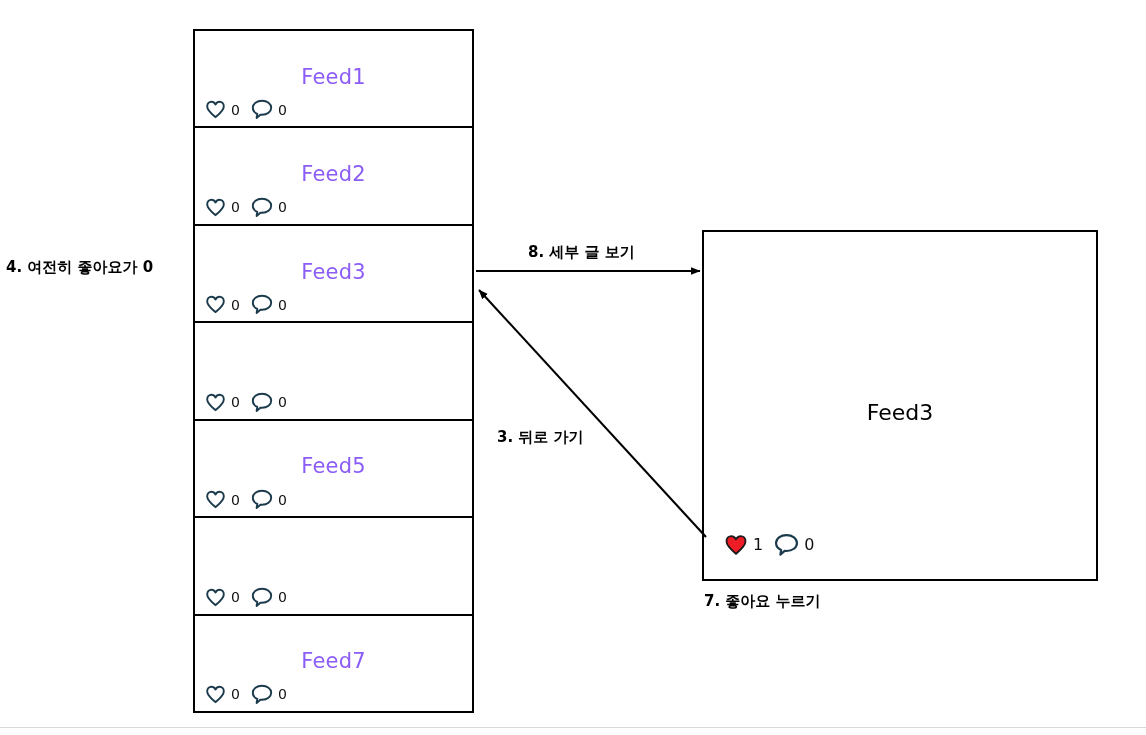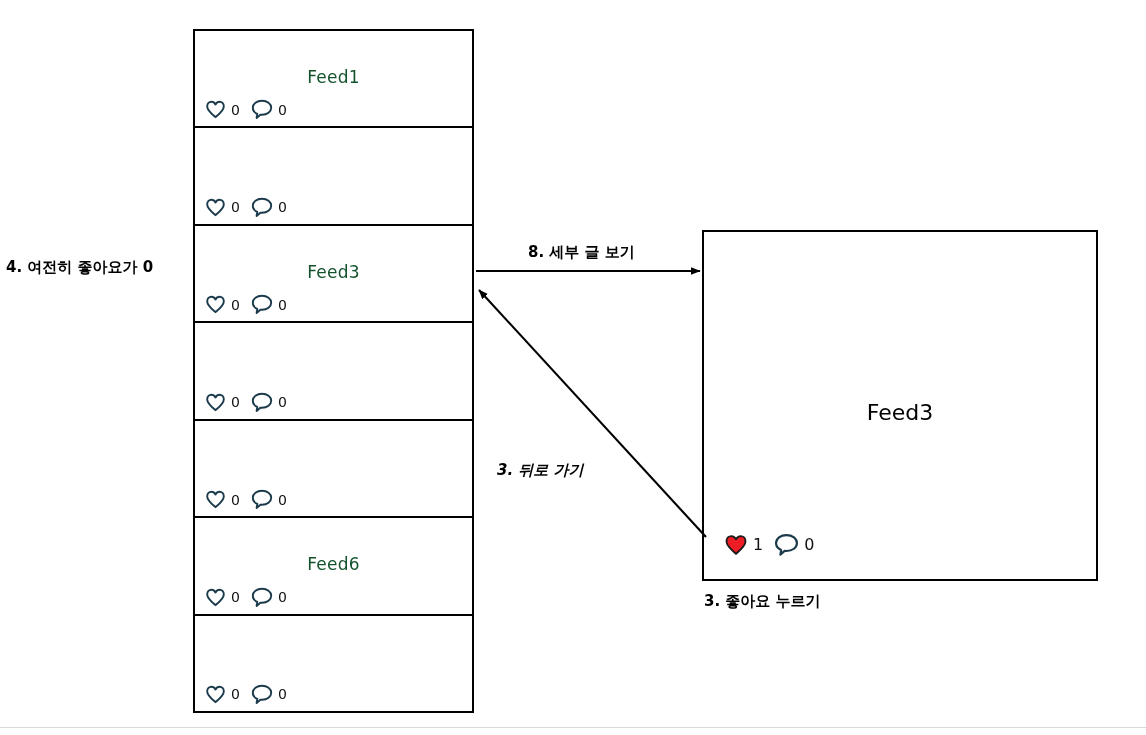--- a/index.html
+++ b/index.html
@@ -45,22 +45,22 @@
   .feed-card:last-child {
     border-bottom: none;
   }
   .feed-title {
     position: absolute;
     left: 0;
     right: 0;
     top: 50%;
     transform: translateY(-60%);
     text-align: center;
-    font-size: 17px;
-    color: #14532d;
+    font-size: 21px;
+    color: #8b5cf6;
     font-weight: 400;
     letter-spacing: 0.2px;
     box-sizing: border-box;
   }
   .meta-row {
     position: absolute;
     left: 10px;
     bottom: 6px;
     display: flex;
     align-items: center;
@@ -111,21 +111,21 @@
   
   .annotation {
     position: absolute;
     font-size: 15px;
     font-weight: 700;
     color: #000000;
     white-space: nowrap;
   }
   .ann-step4 { left: 6px;   top: 258px; }
   .ann-step1 { left: 528px; top: 243px; }
-  .ann-step3 { left: 497px; top: 461px; font-style: italic; }
+  .ann-step3 { left: 497px; top: 428px; }
   .ann-step2 { left: 704px; top: 592px; }
 
   
   #arrows {
     position: absolute;
     left: 0;
     top: 0;
     width: 1146px;
     height: 735px;
     pointer-events: none;
@@ -160,20 +160,21 @@
         <span>
           <svg class="icon-svg" width="22" height="21" viewBox="0 0 22 21" aria-hidden="true">
             <path d="M11 1.8 C 5.8 1.8, 1.8 4.8, 1.8 8.8 C 1.8 11.4, 3.6 13.7, 6.3 14.9 L 5.6 19.0 L 9.4 15.7 C 9.9 15.76, 10.4 15.8, 11 15.8 C 16.2 15.8, 20.2 12.8, 20.2 8.8 C 20.2 4.8, 16.2 1.8, 11 1.8 Z" fill="none" stroke="#1b3a4b" stroke-width="1.9" stroke-linejoin="round"></path>
           </svg>
         </span>
         <span class="meta-count">0</span>
       </div>
     </div>
 
     <div class="feed-card">
+      <div class="feed-title">Feed2</div>
       <div class="meta-row">
         <span>
           <svg class="icon-svg" width="21" height="19" viewBox="0 0 21 19" aria-hidden="true">
             <path d="M10.5 17.2 C 9.2 15.9, 2.2 10.6, 2.2 6.4 C 2.2 3.4, 4.2 1.7, 6.4 1.7 C 8.2 1.7, 9.7 2.9, 10.5 4.5 C 11.3 2.9, 12.8 1.7, 14.6 1.7 C 16.8 1.7, 18.8 3.4, 18.8 6.4 C 18.8 10.6, 11.8 15.9, 10.5 17.2 Z" fill="none" stroke="#1b3a4b" stroke-width="1.9" stroke-linejoin="round"></path>
           </svg>
         </span>
         <span class="meta-count">0</span>
         <span>
           <svg class="icon-svg" width="22" height="21" viewBox="0 0 22 21" aria-hidden="true">
             <path d="M11 1.8 C 5.8 1.8, 1.8 4.8, 1.8 8.8 C 1.8 11.4, 3.6 13.7, 6.3 14.9 L 5.6 19.0 L 9.4 15.7 C 9.9 15.76, 10.4 15.8, 11 15.8 C 16.2 15.8, 20.2 12.8, 20.2 8.8 C 20.2 4.8, 16.2 1.8, 11 1.8 Z" fill="none" stroke="#1b3a4b" stroke-width="1.9" stroke-linejoin="round"></path>
@@ -212,55 +213,56 @@
         <span>
           <svg class="icon-svg" width="22" height="21" viewBox="0 0 22 21" aria-hidden="true">
             <path d="M11 1.8 C 5.8 1.8, 1.8 4.8, 1.8 8.8 C 1.8 11.4, 3.6 13.7, 6.3 14.9 L 5.6 19.0 L 9.4 15.7 C 9.9 15.76, 10.4 15.8, 11 15.8 C 16.2 15.8, 20.2 12.8, 20.2 8.8 C 20.2 4.8, 16.2 1.8, 11 1.8 Z" fill="none" stroke="#1b3a4b" stroke-width="1.9" stroke-linejoin="round"></path>
           </svg>
         </span>
         <span class="meta-count">0</span>
       </div>
     </div>
 
     <div class="feed-card">
-      <div class="meta-row">
-        <span>
-          <svg class="icon-svg" width="21" height="19" viewBox="0 0 21 19" aria-hidden="true">
-            <path d="M10.5 17.2 C 9.2 15.9, 2.2 10.6, 2.2 6.4 C 2.2 3.4, 4.2 1.7, 6.4 1.7 C 8.2 1.7, 9.7 2.9, 10.5 4.5 C 11.3 2.9, 12.8 1.7, 14.6 1.7 C 16.8 1.7, 18.8 3.4, 18.8 6.4 C 18.8 10.6, 11.8 15.9, 10.5 17.2 Z" fill="none" stroke="#1b3a4b" stroke-width="1.9" stroke-linejoin="round"></path>
-          </svg>
-        </span>
-        <span class="meta-count">0</span>
-        <span>
-          <svg class="icon-svg" width="22" height="21" viewBox="0 0 22 21" aria-hidden="true">
-            <path d="M11 1.8 C 5.8 1.8, 1.8 4.8, 1.8 8.8 C 1.8 11.4, 3.6 13.7, 6.3 14.9 L 5.6 19.0 L 9.4 15.7 C 9.9 15.76, 10.4 15.8, 11 15.8 C 16.2 15.8, 20.2 12.8, 20.2 8.8 C 20.2 4.8, 16.2 1.8, 11 1.8 Z" fill="none" stroke="#1b3a4b" stroke-width="1.9" stroke-linejoin="round"></path>
-          </svg>
-        </span>
-        <span class="meta-count">0</span>
-      </div>
-    </div>
-
-    <div class="feed-card">
-      <div class="feed-title">Feed6</div>
-      <div class="meta-row">
-        <span>
-          <svg class="icon-svg" width="21" height="19" viewBox="0 0 21 19" aria-hidden="true">
-            <path d="M10.5 17.2 C 9.2 15.9, 2.2 10.6, 2.2 6.4 C 2.2 3.4, 4.2 1.7, 6.4 1.7 C 8.2 1.7, 9.7 2.9, 10.5 4.5 C 11.3 2.9, 12.8 1.7, 14.6 1.7 C 16.8 1.7, 18.8 3.4, 18.8 6.4 C 18.8 10.6, 11.8 15.9, 10.5 17.2 Z" fill="none" stroke="#1b3a4b" stroke-width="1.9" stroke-linejoin="round"></path>
-          </svg>
-        </span>
-        <span class="meta-count">0</span>
-        <span>
-          <svg class="icon-svg" width="22" height="21" viewBox="0 0 22 21" aria-hidden="true">
-            <path d="M11 1.8 C 5.8 1.8, 1.8 4.8, 1.8 8.8 C 1.8 11.4, 3.6 13.7, 6.3 14.9 L 5.6 19.0 L 9.4 15.7 C 9.9 15.76, 10.4 15.8, 11 15.8 C 16.2 15.8, 20.2 12.8, 20.2 8.8 C 20.2 4.8, 16.2 1.8, 11 1.8 Z" fill="none" stroke="#1b3a4b" stroke-width="1.9" stroke-linejoin="round"></path>
-          </svg>
-        </span>
-        <span class="meta-count">0</span>
-      </div>
-    </div>
-
-    <div class="feed-card">
+      <div class="feed-title">Feed5</div>
+      <div class="meta-row">
+        <span>
+          <svg class="icon-svg" width="21" height="19" viewBox="0 0 21 19" aria-hidden="true">
+            <path d="M10.5 17.2 C 9.2 15.9, 2.2 10.6, 2.2 6.4 C 2.2 3.4, 4.2 1.7, 6.4 1.7 C 8.2 1.7, 9.7 2.9, 10.5 4.5 C 11.3 2.9, 12.8 1.7, 14.6 1.7 C 16.8 1.7, 18.8 3.4, 18.8 6.4 C 18.8 10.6, 11.8 15.9, 10.5 17.2 Z" fill="none" stroke="#1b3a4b" stroke-width="1.9" stroke-linejoin="round"></path>
+          </svg>
+        </span>
+        <span class="meta-count">0</span>
+        <span>
+          <svg class="icon-svg" width="22" height="21" viewBox="0 0 22 21" aria-hidden="true">
+            <path d="M11 1.8 C 5.8 1.8, 1.8 4.8, 1.8 8.8 C 1.8 11.4, 3.6 13.7, 6.3 14.9 L 5.6 19.0 L 9.4 15.7 C 9.9 15.76, 10.4 15.8, 11 15.8 C 16.2 15.8, 20.2 12.8, 20.2 8.8 C 20.2 4.8, 16.2 1.8, 11 1.8 Z" fill="none" stroke="#1b3a4b" stroke-width="1.9" stroke-linejoin="round"></path>
+          </svg>
+        </span>
+        <span class="meta-count">0</span>
+      </div>
+    </div>
+
+    <div class="feed-card">
+      <div class="meta-row">
+        <span>
+          <svg class="icon-svg" width="21" height="19" viewBox="0 0 21 19" aria-hidden="true">
+            <path d="M10.5 17.2 C 9.2 15.9, 2.2 10.6, 2.2 6.4 C 2.2 3.4, 4.2 1.7, 6.4 1.7 C 8.2 1.7, 9.7 2.9, 10.5 4.5 C 11.3 2.9, 12.8 1.7, 14.6 1.7 C 16.8 1.7, 18.8 3.4, 18.8 6.4 C 18.8 10.6, 11.8 15.9, 10.5 17.2 Z" fill="none" stroke="#1b3a4b" stroke-width="1.9" stroke-linejoin="round"></path>
+          </svg>
+        </span>
+        <span class="meta-count">0</span>
+        <span>
+          <svg class="icon-svg" width="22" height="21" viewBox="0 0 22 21" aria-hidden="true">
+            <path d="M11 1.8 C 5.8 1.8, 1.8 4.8, 1.8 8.8 C 1.8 11.4, 3.6 13.7, 6.3 14.9 L 5.6 19.0 L 9.4 15.7 C 9.9 15.76, 10.4 15.8, 11 15.8 C 16.2 15.8, 20.2 12.8, 20.2 8.8 C 20.2 4.8, 16.2 1.8, 11 1.8 Z" fill="none" stroke="#1b3a4b" stroke-width="1.9" stroke-linejoin="round"></path>
+          </svg>
+        </span>
+        <span class="meta-count">0</span>
+      </div>
+    </div>
+
+    <div class="feed-card">
+      <div class="feed-title">Feed7</div>
       <div class="meta-row">
         <span>
           <svg class="icon-svg" width="21" height="19" viewBox="0 0 21 19" aria-hidden="true">
             <path d="M10.5 17.2 C 9.2 15.9, 2.2 10.6, 2.2 6.4 C 2.2 3.4, 4.2 1.7, 6.4 1.7 C 8.2 1.7, 9.7 2.9, 10.5 4.5 C 11.3 2.9, 12.8 1.7, 14.6 1.7 C 16.8 1.7, 18.8 3.4, 18.8 6.4 C 18.8 10.6, 11.8 15.9, 10.5 17.2 Z" fill="none" stroke="#1b3a4b" stroke-width="1.9" stroke-linejoin="round"></path>
           </svg>
         </span>
         <span class="meta-count">0</span>
         <span>
           <svg class="icon-svg" width="22" height="21" viewBox="0 0 22 21" aria-hidden="true">
             <path d="M11 1.8 C 5.8 1.8, 1.8 4.8, 1.8 8.8 C 1.8 11.4, 3.6 13.7, 6.3 14.9 L 5.6 19.0 L 9.4 15.7 C 9.9 15.76, 10.4 15.8, 11 15.8 C 16.2 15.8, 20.2 12.8, 20.2 8.8 C 20.2 4.8, 16.2 1.8, 11 1.8 Z" fill="none" stroke="#1b3a4b" stroke-width="1.9" stroke-linejoin="round"></path>
@@ -298,17 +300,17 @@
     </defs>
 
     <line x1="476" y1="271" x2="700" y2="271" stroke="#000000" stroke-width="2.1" marker-end="url(#ah)"></line>
 
     <line x1="706" y1="537" x2="479" y2="290" stroke="#000000" stroke-width="2.1" marker-end="url(#ah)"></line>
   </svg>
 
   <div class="annotation ann-step4">4. 여전히 좋아요가 0</div>
   <div class="annotation ann-step1">8. 세부 글 보기</div>
   <div class="annotation ann-step3">3. 뒤로 가기</div>
-  <div class="annotation ann-step2">3. 좋아요 누르기</div>
+  <div class="annotation ann-step2">7. 좋아요 누르기</div>
 
   <div class="bottom-rule"></div>
 
 </div>
 
 </body></html>

